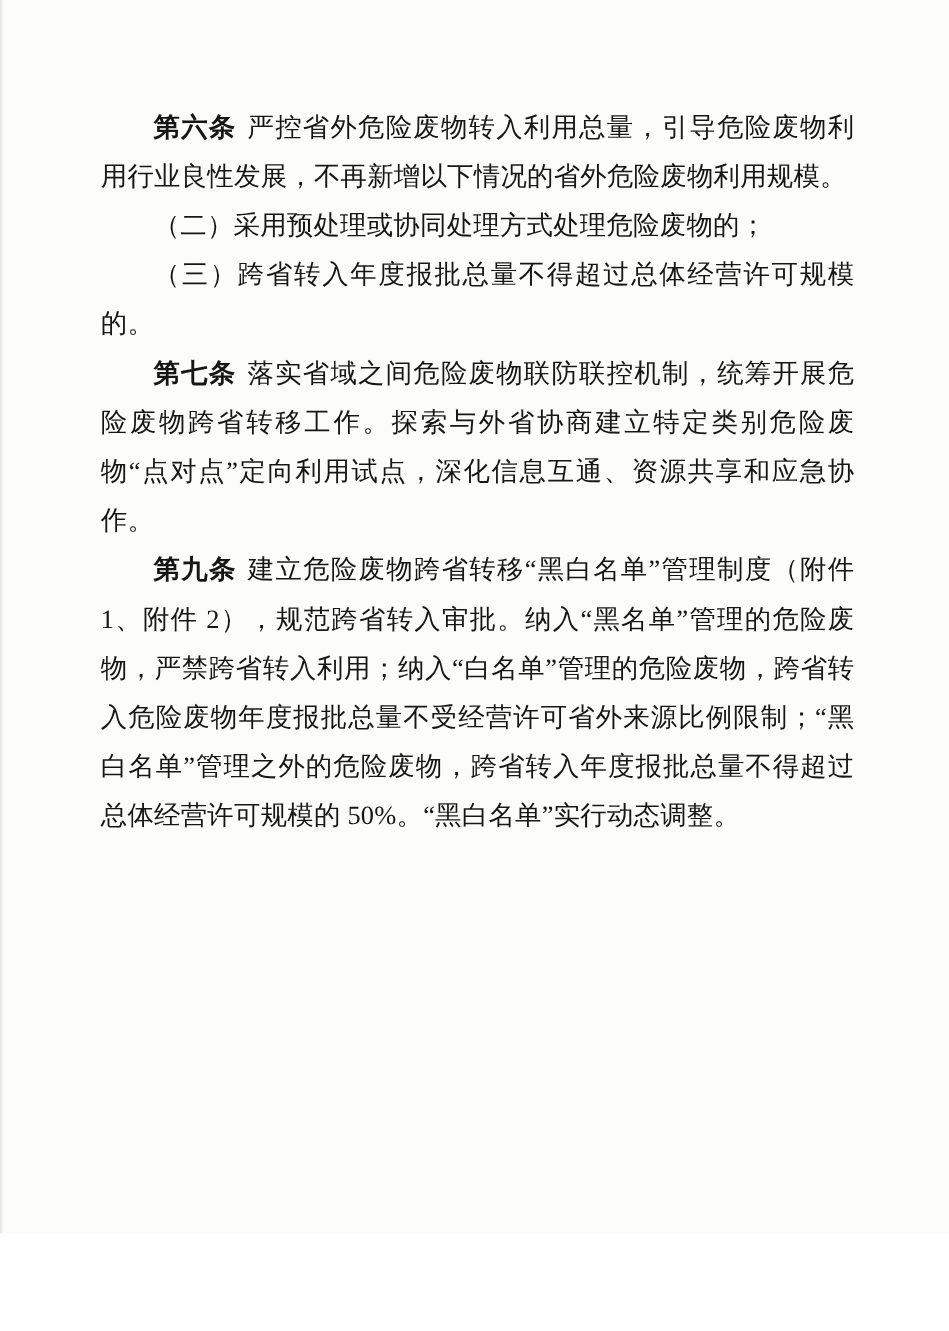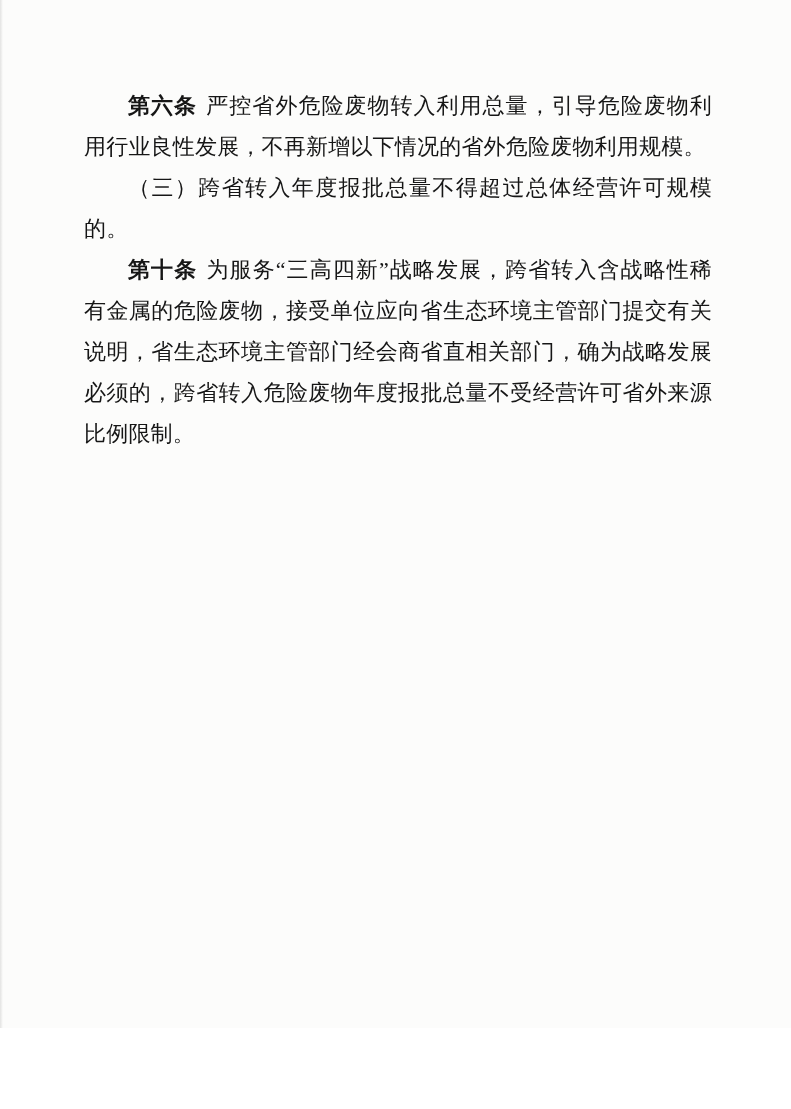--- a/index.html
+++ b/index.html
@@ -51,24 +51,26 @@
 <body>
 
 <div class="page">
   <div class="scan-edge"></div>
 
   <div class="doc-body">
 
     <p class="para"><b class="article-head">第六条</b><span>严控省外危险废物转入利用总量，引导危险废物利用行业良性发展，不再新增以下情况的省外危险废物利用规模。</span></p>
 
 
+    <p class="para"><span>（二）采用预处理或协同处理方式处理危险废物的；</span></p>
 
     <p class="para"><span>（三）跨省转入年度报批总量不得超过总体经营许可规模的。</span></p>
 
+    <p class="para"><b class="article-head">第七条</b><span>落实省域之间危险废物联防联控机制，统筹开展危险废物跨省转移工作。探索与外省协商建立特定类别危险废物“点对点”定向利用试点，深化信息互通、资源共享和应急协作。</span></p>
 
 
+    <p class="para"><b class="article-head">第九条</b><span>建立危险废物跨省转移“黑白名单”管理制度（附件 1、附件 2），规范跨省转入审批。纳入“黑名单”管理的危险废物，严禁跨省转入利用；纳入“白名单”管理的危险废物，跨省转入危险废物年度报批总量不受经营许可省外来源比例限制；“黑白名单”管理之外的危险废物，跨省转入年度报批总量不得超过总体经营许可规模的 50%。“黑白名单”实行动态调整。</span></p>
 
-    <p class="para"><b class="article-head">第十条</b><span>为服务“三高四新”战略发展，跨省转入含战略性稀有金属的危险废物，接受单位应向省生态环境主管部门提交有关说明，省生态环境主管部门经会商省直相关部门，确为战略发展必须的，跨省转入危险废物年度报批总量不受经营许可省外来源比例限制。</span></p>
 
   </div>
 
   <div class="page-footer">– 4 –</div>
 </div>
 
 </body></html>

